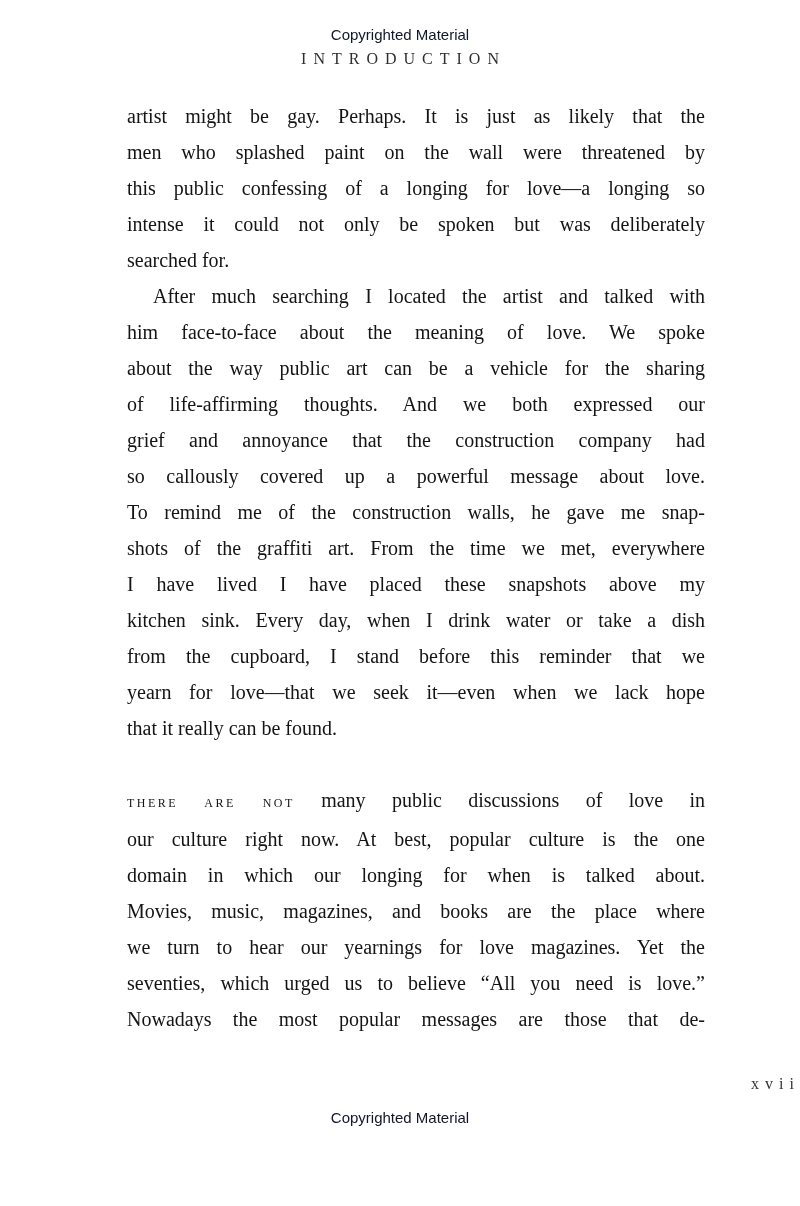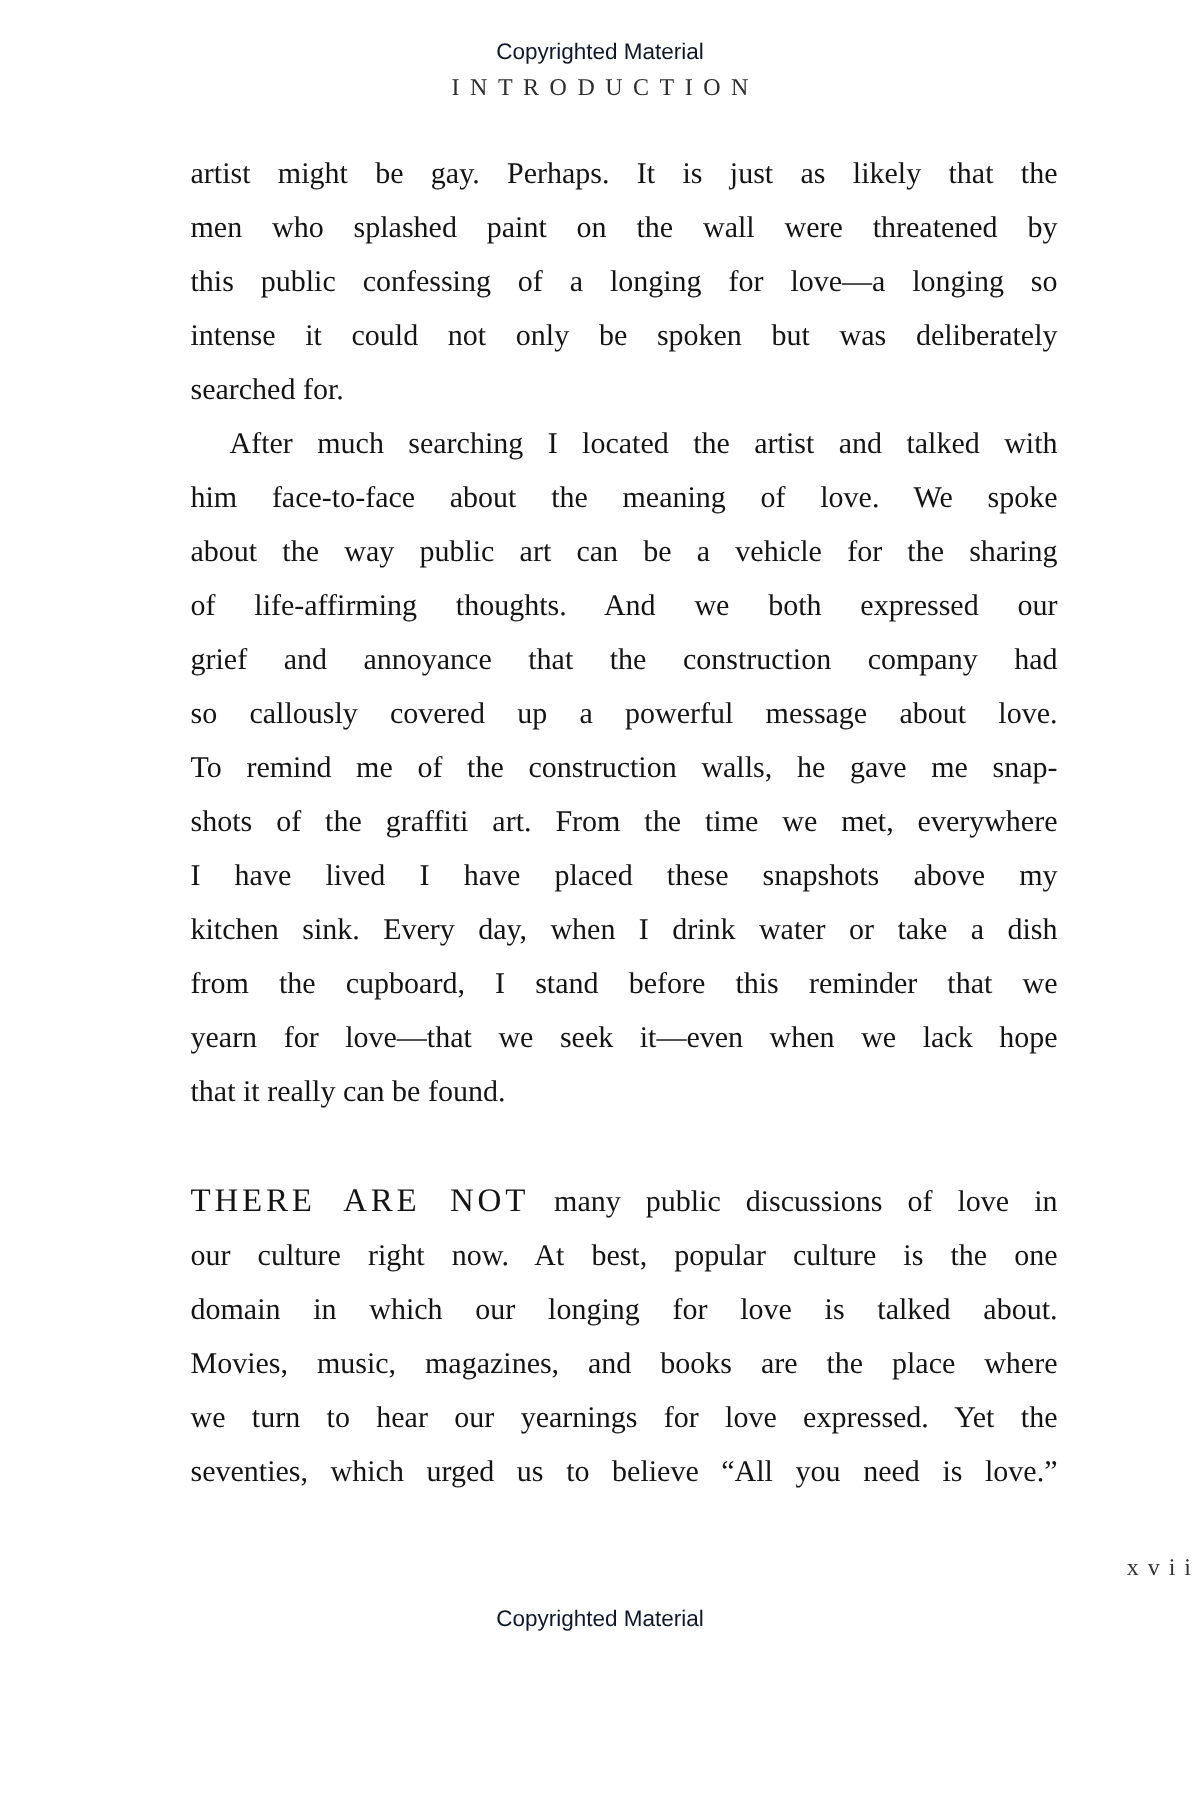--- a/index.html
+++ b/index.html
@@ -45,21 +45,21 @@
   .line {
     font-size: 20px;
     line-height: 36px;
     color: #141414;
     text-align: justify;
     text-align-last: justify;
   }
   .line.last-line { text-align-last: left; }
   .line.indent { text-indent: 26px; }
   .smallcaps {
-    font-size: 22px;
+    font-size: 12px;
     letter-spacing: 2.5px;
   }
   .page-number {
     margin-top: 38px;
     text-align: right;
     font-size: 16px;
     letter-spacing: 6px;
     padding-left: 0;
     color: #333333;
   }
@@ -92,23 +92,24 @@
         <div class="line">shots of the graffiti art. From the time we met, everywhere</div>
         <div class="line">I have lived I have placed these snapshots above my</div>
         <div class="line">kitchen sink. Every day, when I drink water or take a dish</div>
         <div class="line">from the cupboard, I stand before this reminder that we</div>
         <div class="line">yearn for love—that we seek it—even when we lack hope</div>
         <div class="line last-line">that it really can be found.</div>
       </div>
       <div class="paragraph space-before">
         <div class="line"><span class="smallcaps">THERE ARE NOT</span> many public discussions of love in</div>
         <div class="line">our culture right now. At best, popular culture is the one</div>
-        <div class="line">domain in which our longing for love is talked about.</div>
+        <div class="line">domain in which our longing for when is talked about.</div>
         <div class="line">Movies, music, magazines, and books are the place where</div>
-        <div class="line">we turn to hear our yearnings for love expressed. Yet the</div>
+        <div class="line">we turn to hear our yearnings for love magazines. Yet the</div>
         <div class="line">seventies, which urged us to believe “All you need is love.”</div>
+        <div class="line">Nowadays the most popular messages are those that de-</div>
       </div>
     </div>
 
   <div class="page-number">xvii</div>
 
   <div class="bottom-notice">Copyrighted Material</div>
 </div>
 
 </body></html>

